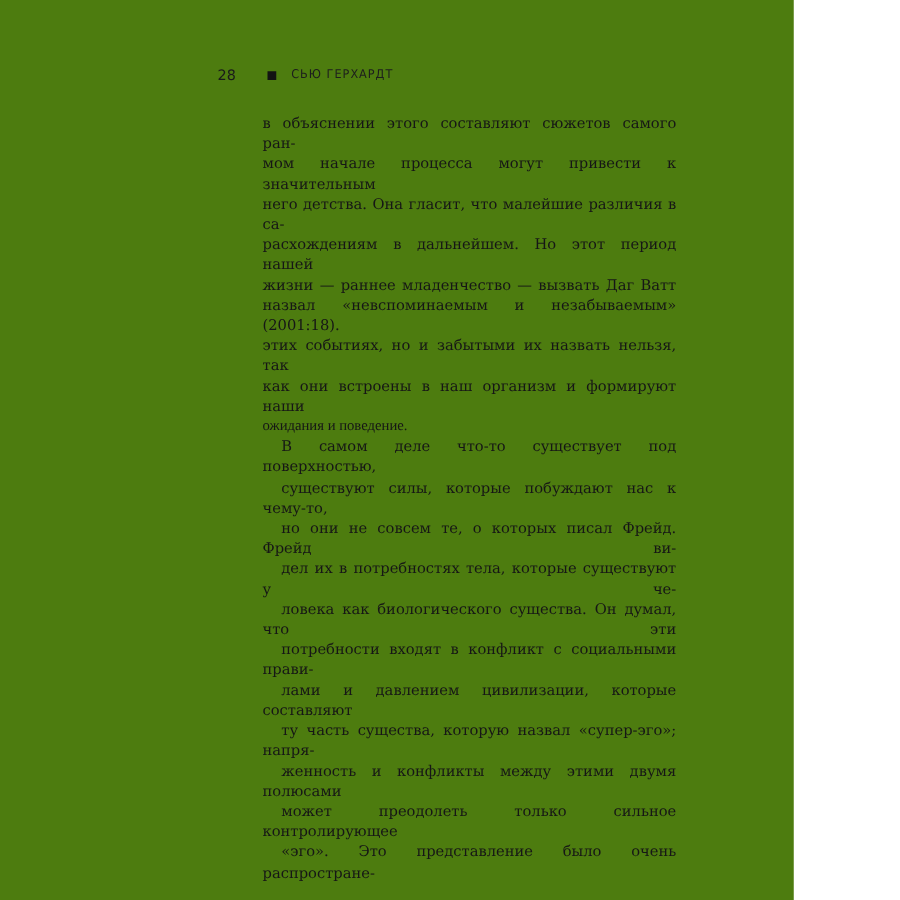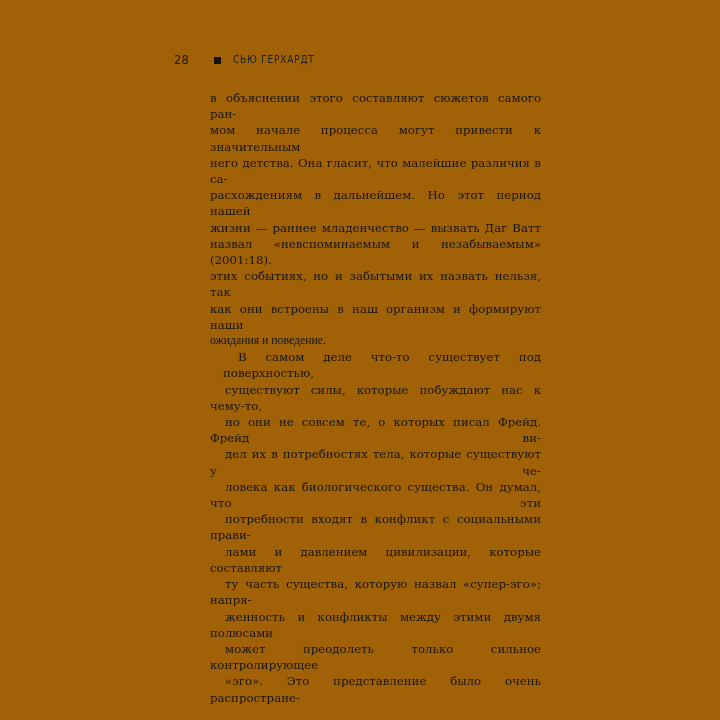--- a/index.html
+++ b/index.html
@@ -9,23 +9,24 @@
   body {
     width: 720px;
     height: 720px;
     background: #ffffff;
     font-family: "DejaVu Serif", "Liberation Serif", serif;
     color: #151515;
     overflow: hidden;
   }
   .page {
     position: relative;
-    width: 720px;
+    width: 587px;
     height: 720px;
-    background: #a16207;
+    background: #4d7c0f;
+    padding-left: 48px;
   }
 
   
   .running-head {
     position: absolute;
     left: 174px;
     top: 52px;
     display: flex;
     align-items: center;
     height: 16px;
@@ -85,21 +86,20 @@
     text-align-last: justify;
     white-space: pre-wrap;
   }
   .line.last,
   .line.ragged {
     text-align-last: left;
     font-family: Liberation Serif, serif;
   }
   .line.first-indent {
     text-indent: 15px;
-    margin-left: 13px;
   }
 </style>
 </head>
 <body>
 
 <div class="page">
 
   <div class="running-head">
     <span class="folio">28</span>
     <span class="head-bullet"></span>

